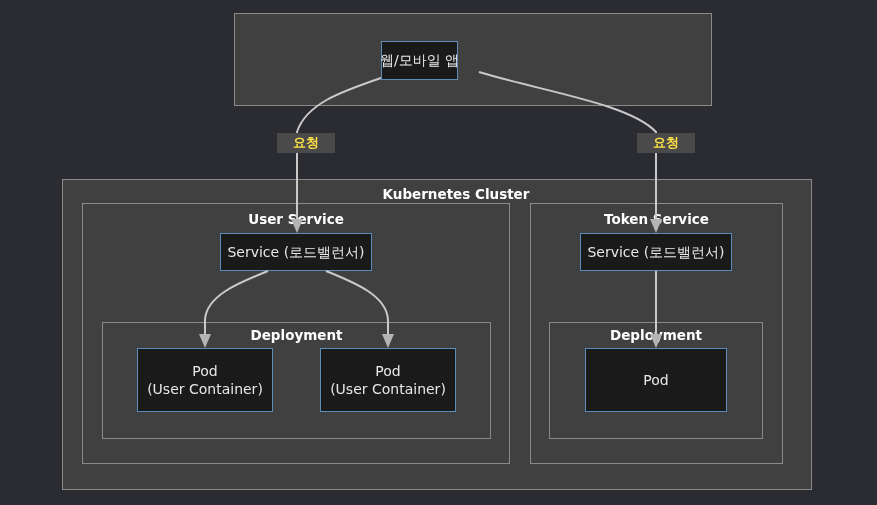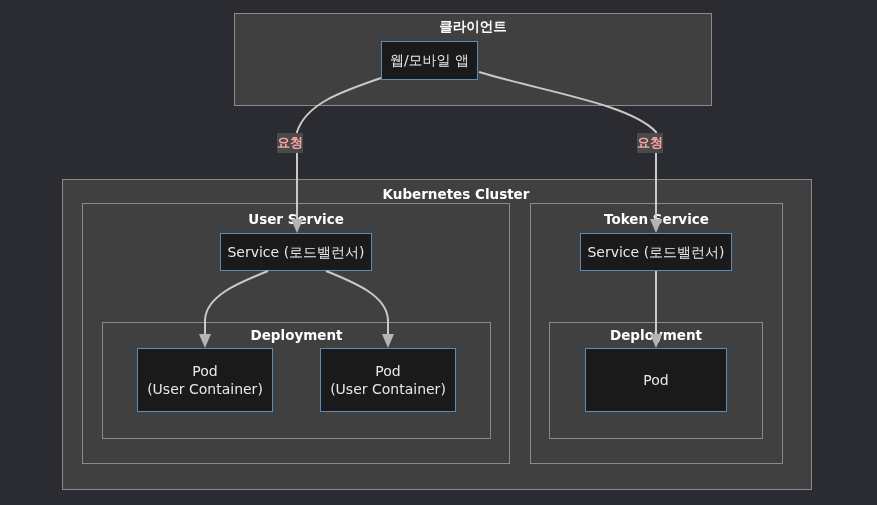--- a/index.html
+++ b/index.html
@@ -47,24 +47,24 @@
     color: #e8e8e8;
     font-size: 14px;
     line-height: 1.32;
     text-align: center;
     white-space: nowrap;
   }
   .node .ln { display: block; }
   .edgelabel {
     position: absolute;
     background: #4a4a4a;
-    color: #fca5a5;
+    color: #fde047;
     font-size: 13px;
     font-weight: bold;
-    padding: 1px 0;
+    padding: 1px 16px;
     white-space: nowrap;
     box-sizing: border-box;
   }
   svg#edges {
     position: absolute;
     left: 0; top: 0;
     width: 877px;
     height: 505px;
     pointer-events: none;
   }
@@ -74,23 +74,22 @@
     stroke-width: 2;
   }
   svg#edges polygon { fill: #b4b4b4; }
 </style>
 </head>
 <body>
 
 <div id="canvas">
 
   <div class="grp" style="left:234px; top:13px; width:478px; height:93px;"></div>
-  <div class="grp-title" style="left:234px; top:18px; width:478px;">클라이언트</div>
 
-  <div class="node" style="left:381px; top:41px; width:97px; height:39px;">
+  <div class="node" style="left:381px; top:41px; width:77px; height:39px;">
     <span class="ln">웹/모바일 앱</span>
   </div>
 
   <div class="grp" style="left:62px; top:179px; width:750px; height:311px;"></div>
   <div class="grp-title" style="left:62px; top:186px; width:788px;">Kubernetes Cluster</div>
 
   <div class="grp" style="left:82px; top:203px; width:428px; height:261px;"></div>
   <div class="grp-title" style="left:82px; top:211px; width:428px;">User Service</div>
 
   <div class="node" style="left:220px; top:233px; width:152px; height:38px;">

